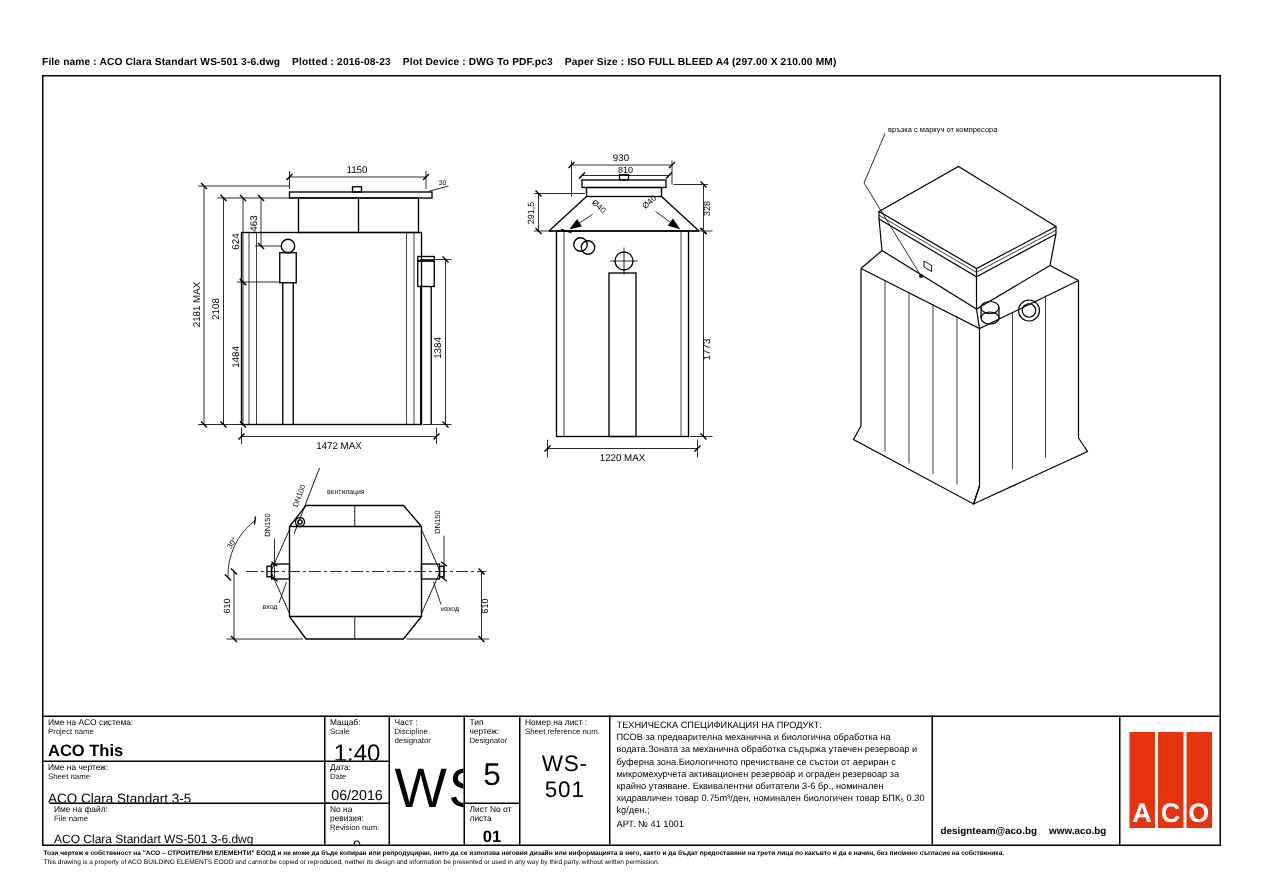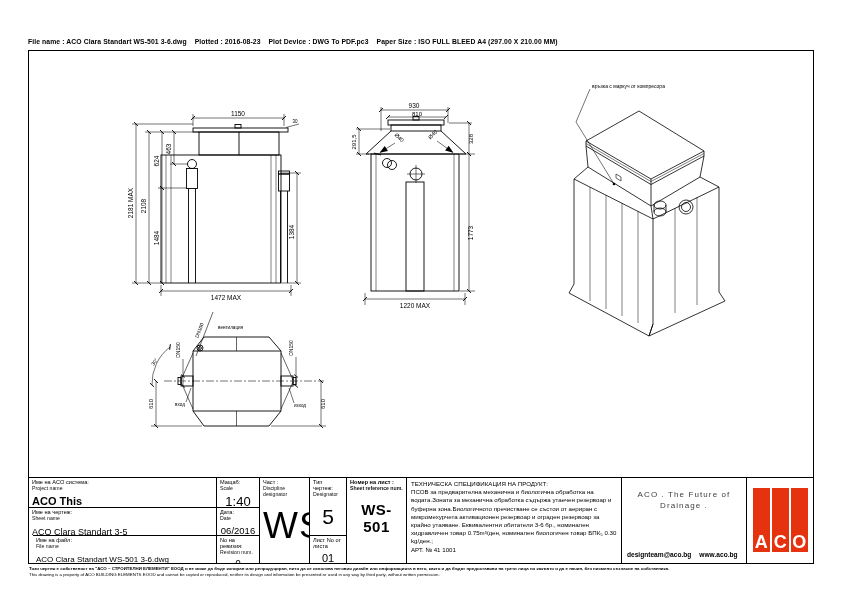--- a/index.html
+++ b/index.html
@@ -20,26 +20,26 @@
   .cell{
     position:absolute;box-sizing:border-box;border-left:1px solid #000;border-top:1px solid #000;
     padding:1px 3px;overflow:hidden;
   }
   .cell.first{border-left:none;}
   .lbl{font-size:5.6px;line-height:6px;}
   .lbl-en{font-size:5.2px;line-height:6px;color:#111;}
   .v-project{font-size:11px;font-weight:bold;margin-top:4px;}
   .v-sheet{font-size:9px;margin-top:6px;}
   .v-file{font-size:8px;margin-top:6px;}
-  .v-scale{font-size:13px;text-align:center;margin-top:3px;}
+  .v-scale{font-size:16px;text-align:center;margin-top:3px;}
   .v-date{font-size:9.5px;text-align:center;margin-top:4px;}
   .v-rev{font-size:10px;text-align:center;margin-top:4px;}
   .v-ws{font-size:37px;font-weight:400;text-align:center;line-height:58px;letter-spacing:1px;}
   .v-type{font-size:21px;text-align:center;margin-top:8px;}
-  .v-listno{font-size:11px;font-weight:normal;text-align:center;margin-top:3px;}
+  .v-listno{font-size:11px;font-weight:bold;text-align:center;margin-top:3px;}
   .v-ref{font-size:15px;text-align:center;margin-top:10px;letter-spacing:0.5px;}
   .spec{font-size:6.15px;line-height:8.2px;padding:2px 4px;}
   .spec .t{margin-bottom:0px;}
   .brand-slogan{margin-top:10px;text-align:center;font-size:8px;letter-spacing:1.1px;color:#3d3d3d;line-height:11px;}
   .brand-mail{position:absolute;left:5px;bottom:5px;font-size:6.6px;font-weight:bold;}
   .brand-mail span{margin-right:8px;}
   .logo{display:flex;gap:2.5px;position:absolute;left:6px;top:10px;}
   .bar{width:16.5px;height:64px;display:flex;align-items:flex-end;justify-content:center;}
   .bar span{color:#fff;font-size:18px;font-weight:bold;line-height:20px;}
   .footer{position:absolute;left:29px;top:566px;width:784px;font-size:4.4px;line-height:5.6px;color:#000;}
@@ -292,37 +292,33 @@
     <div class="cell" style="left:280px;top:0;width:37px;height:58px;">
       <div class="lbl">Тип чертеж:</div>
       <div class="lbl-en">Designator</div>
       <div class="v-type">5</div>
     </div>
     <div class="cell" style="left:280px;top:58px;width:37px;height:28px;">
       <div class="lbl">Лист No от листа</div>
       <div class="v-listno">01</div>
     </div>
 
-    <div class="cell" style="left:317px;top:0;width:60px;height:86px;font-weight:bold;">
+    <div class="cell" style="left:317px;top:0;width:60px;height:86px;">
       <div class="lbl">Номер на лист :</div>
       <div class="lbl-en">Sheet reference num.</div>
       <div class="v-ref">WS-501</div>
     </div>
 
     <div class="cell spec" style="left:377px;top:0;width:215px;height:86px;">
       <div class="t">ТЕХНИЧЕСКА СПЕЦИФИКАЦИЯ НА ПРОДУКТ:</div>
       <div>ПСОВ за предварителна механична и биологична обработка на водата.Зоната за механична обработка съдържа утаечен резервоар и буферна зона.Биологичното пречистване се състои от аериран с микромехурчета активационен резервоар и ограден резервоар за крайно утаяване. Еквивалентни обитатели 3-6 бр., номинален хидравличен товар 0.75m³/ден, номинален биологичен товар БПК₅ 0.30 kg/ден.;</div>
       <div>АРТ. № 41 1001</div>
     </div>
 
     <div class="cell" style="left:592px;top:0;width:125px;height:86px;">
-      <div class="brand-slogan">
-        <div>ACO . The Future of</div>
-        <div>Drainage .</div>
-      </div>
       <div class="brand-mail">
         <span>designteam@aco.bg</span><span>www.aco.bg</span>
       </div>
     </div>
 
     <div class="cell" style="left:717px;top:0;width:67px;height:86px;">
       <div class="logo">
         <div class="bar" style="background:#e5330f;">
             <span>A</span>
           </div>

